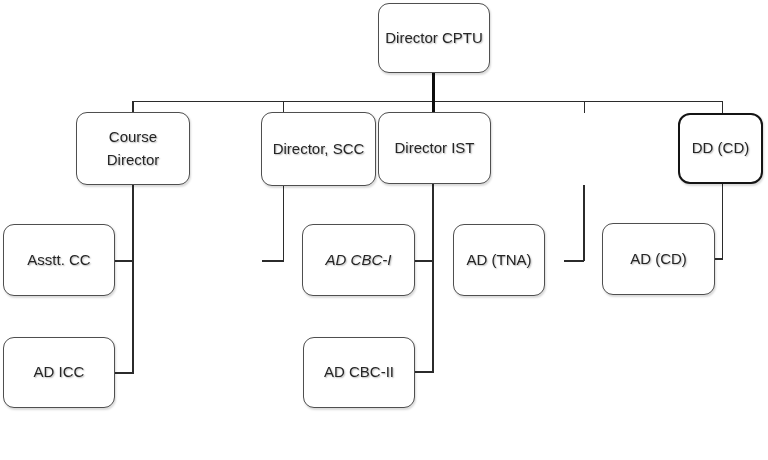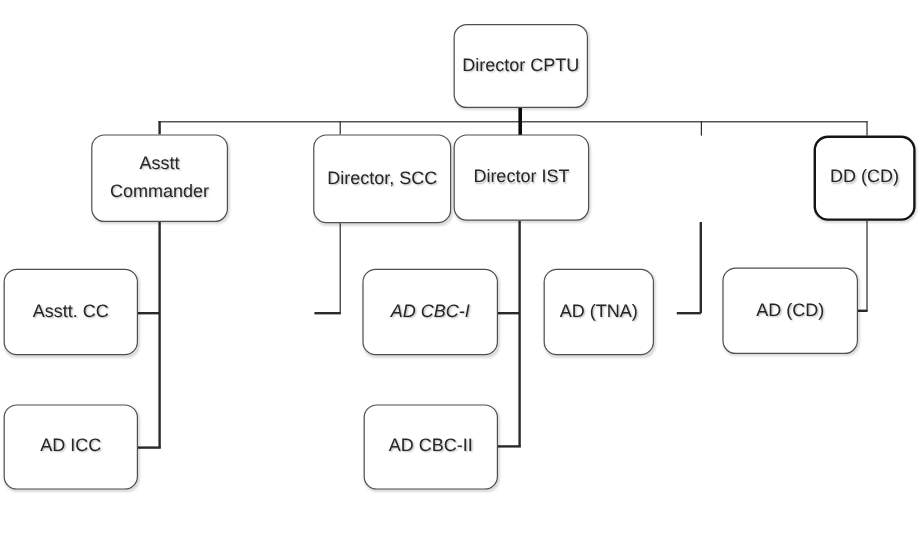--- a/index.html
+++ b/index.html
@@ -64,23 +64,23 @@
   <div class="line" style="left:721.5px; top:184px; width:1.8px; height:75px;"></div>
 
   <div class="line" style="left:114px; top:260px; width:19px; height:1.8px;"></div>
   <div class="line" style="left:262px; top:260px; width:22px; height:1.8px;"></div>
   <div class="line" style="left:414px; top:260px; width:19px; height:1.8px;"></div>
   <div class="line" style="left:564px; top:260px; width:20px; height:1.8px;"></div>
   <div class="line" style="left:714px; top:258px; width:9px; height:1.8px;"></div>
   <div class="line" style="left:114px; top:371.5px; width:19.5px; height:2px;"></div>
   <div class="line" style="left:414px; top:370.5px; width:19.5px; height:2px;"></div>
 
-  <div class="node" style="left:378px; top:20px; width:112px; height:70px;">Director CPTU</div>
+  <div class="node" style="left:378px; top:3px; width:112px; height:70px;">Director CPTU</div>
 
-  <div class="node" style="left:76px; top:112px; width:114px; height:73px;">Asstt Commander</div>
+  <div class="node" style="left:76px; top:112px; width:114px; height:73px;">Course Director</div>
   <div class="node" style="left:225px; top:112px; width:115px; height:74px;margin-left:36px;">Director, SCC</div>
   <div class="node" style="left:378px; top:112px; width:113px; height:72px;">Director IST</div>
   <div class="node" style="left:3px; top:224px; width:112px; height:72px;">Asstt. CC</div>
 
   <div class="node emph" style="left:678px; top:113px; width:85px; height:71px;">DD (CD)</div>
   <div class="node" style="left:302px; top:224px; width:113px; height:72px;font-style:italic;">AD CBC-I</div>
   <div class="node" style="left:453px; top:224px; width:92px; height:72px;">AD (TNA)</div>
   <div class="node" style="left:602px; top:212px; width:113px; height:72px;margin-top:11px;">AD (CD)</div>
 
   <div class="node" style="left:3px; top:337px; width:112px; height:71px;">AD ICC</div>

